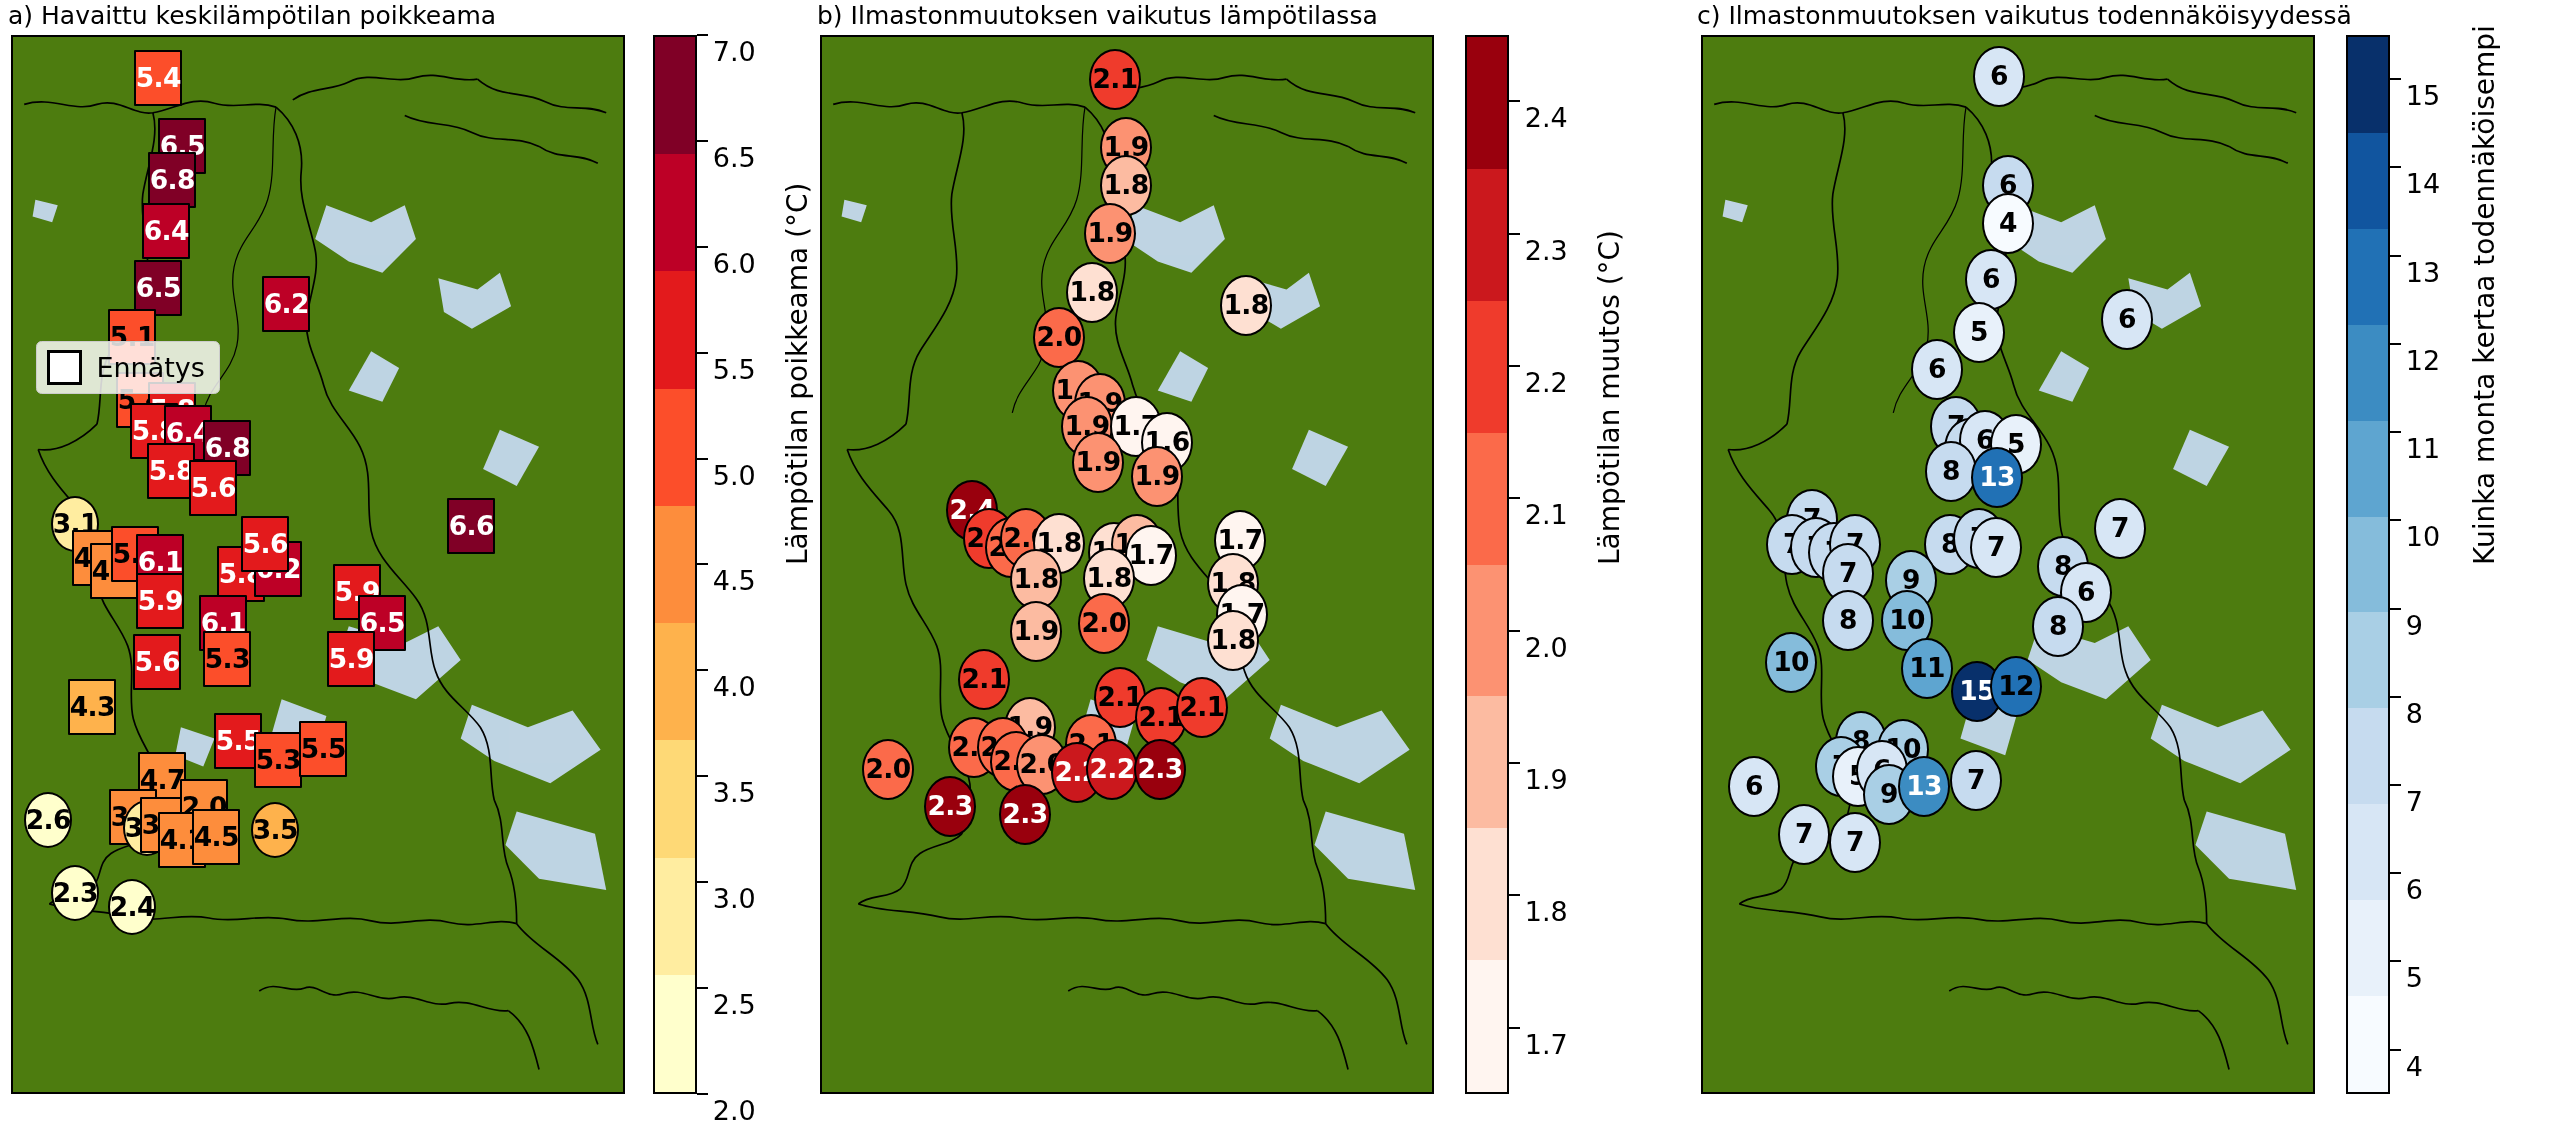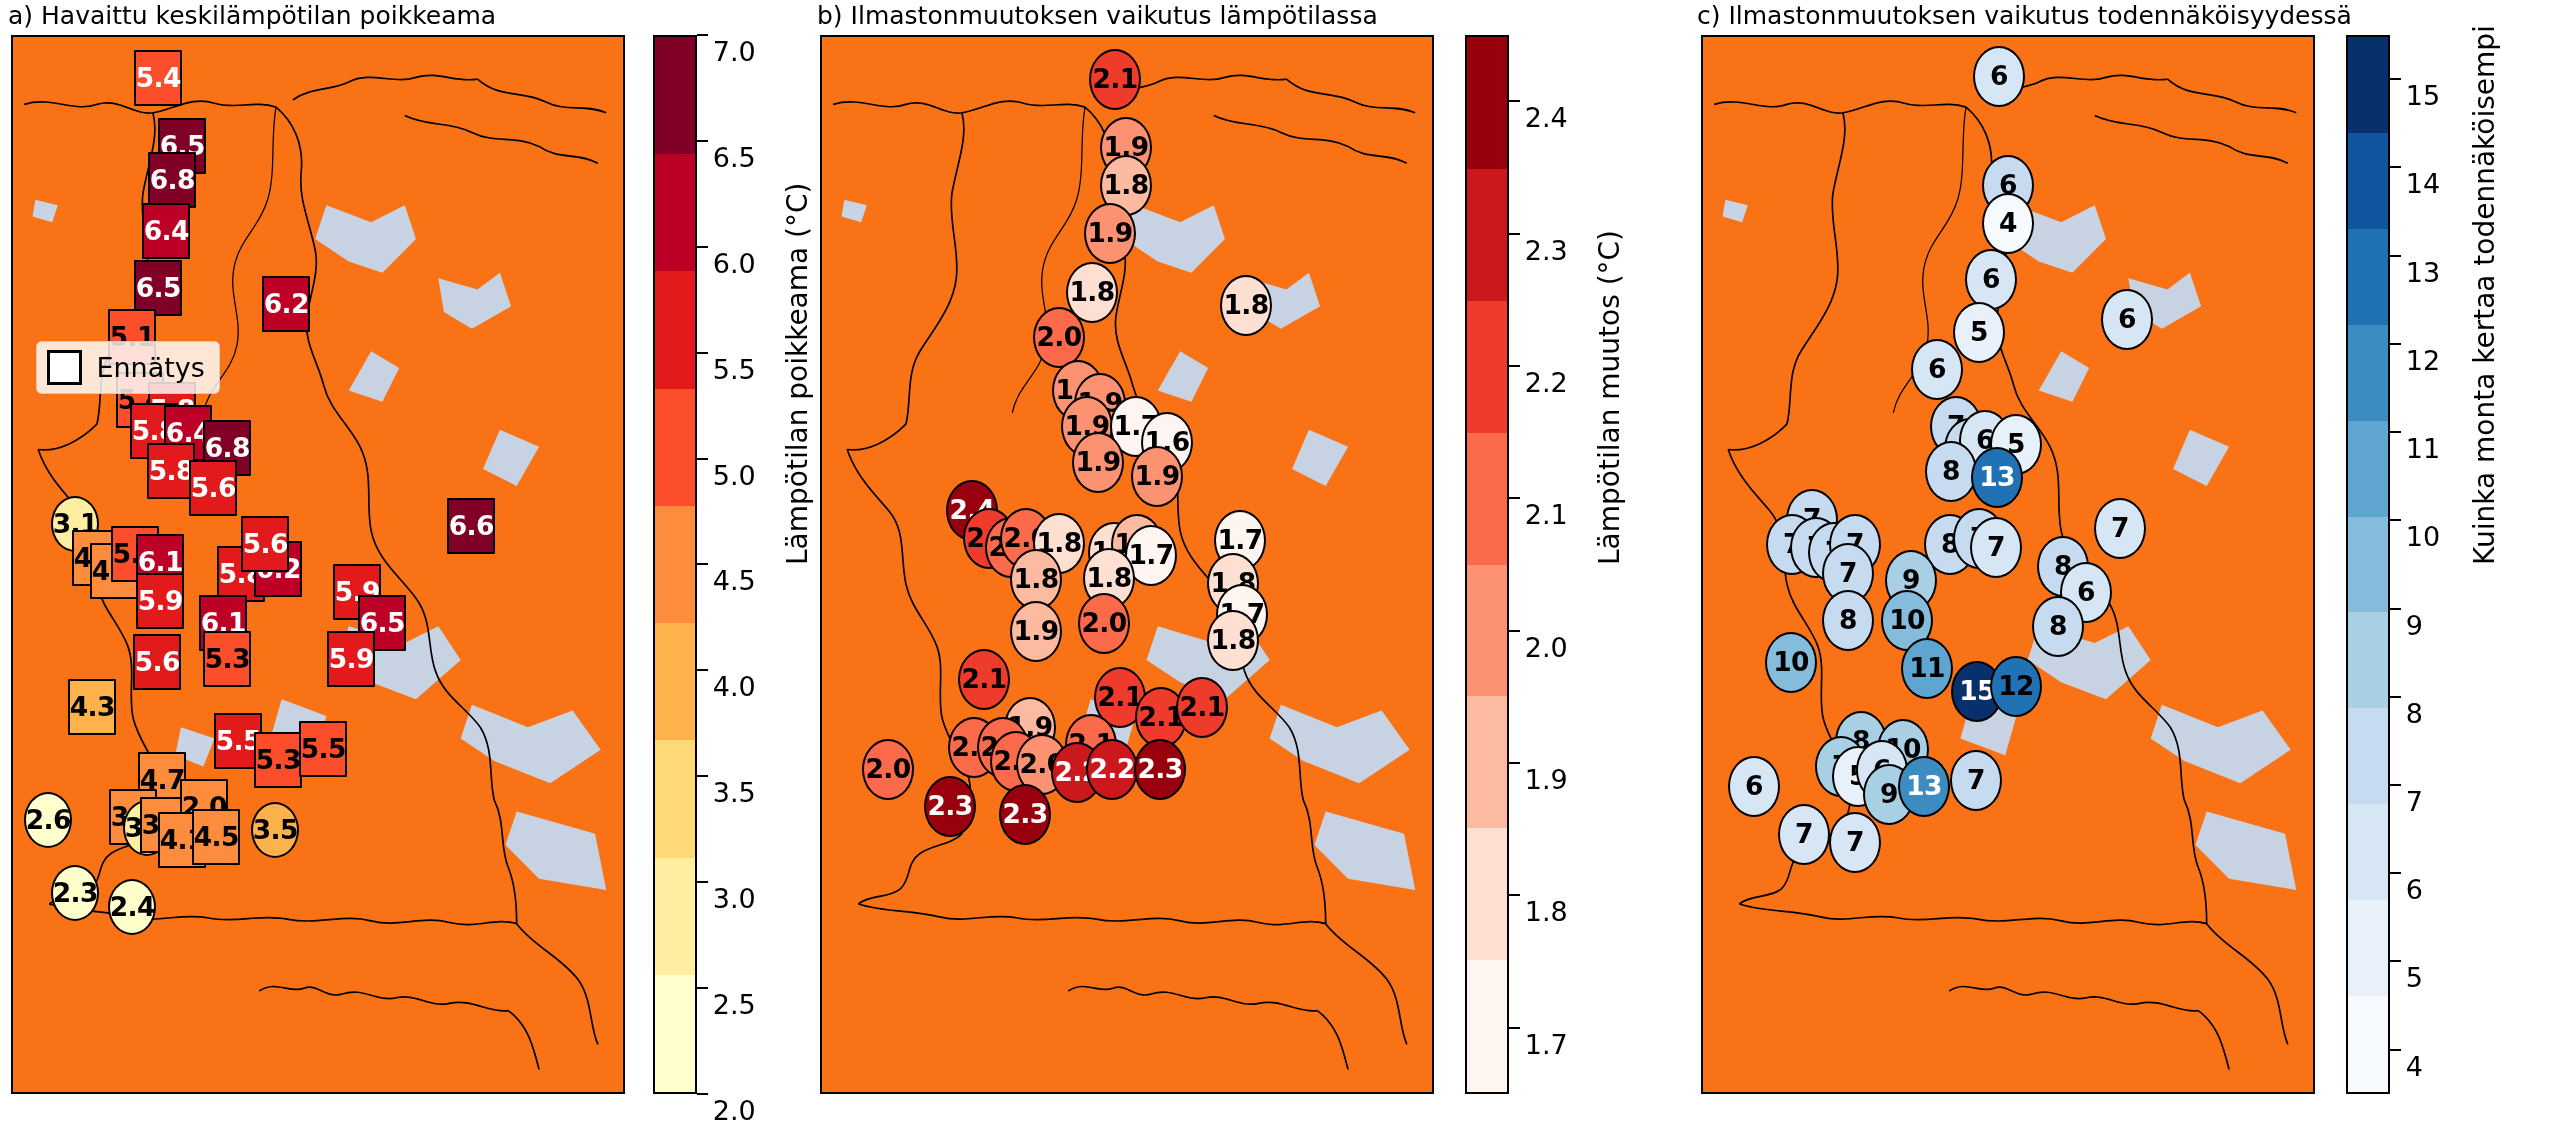--- a/index.html
+++ b/index.html
@@ -16,21 +16,21 @@
     font-size:25px;color:#000;white-space:nowrap;
     font-family:"DejaVu Sans","Liberation Sans",sans-serif;
   }
   #panel-a .panel-title{left:8px;}
   #panel-b .panel-title{left:25px;}
   #panel-c .panel-title{left:30px;}
 
   .map-axes{
     position:absolute;
     border:2.3px solid #000;
-    background:#f97316;
+    background:#4d7c0f;
     overflow:hidden;
     box-sizing:border-box;
   }
   #map-a{left:11.3px;  top:35px;width:614px;height:1059px;}
   #map-b{left:28px;  top:35px;width:614px;height:1059px;}
   #map-c{left:34px;  top:35px;width:614px;height:1059px;}
 
   .map-svg{position:absolute;left:0;top:0;width:100%;height:100%;}
 
   

